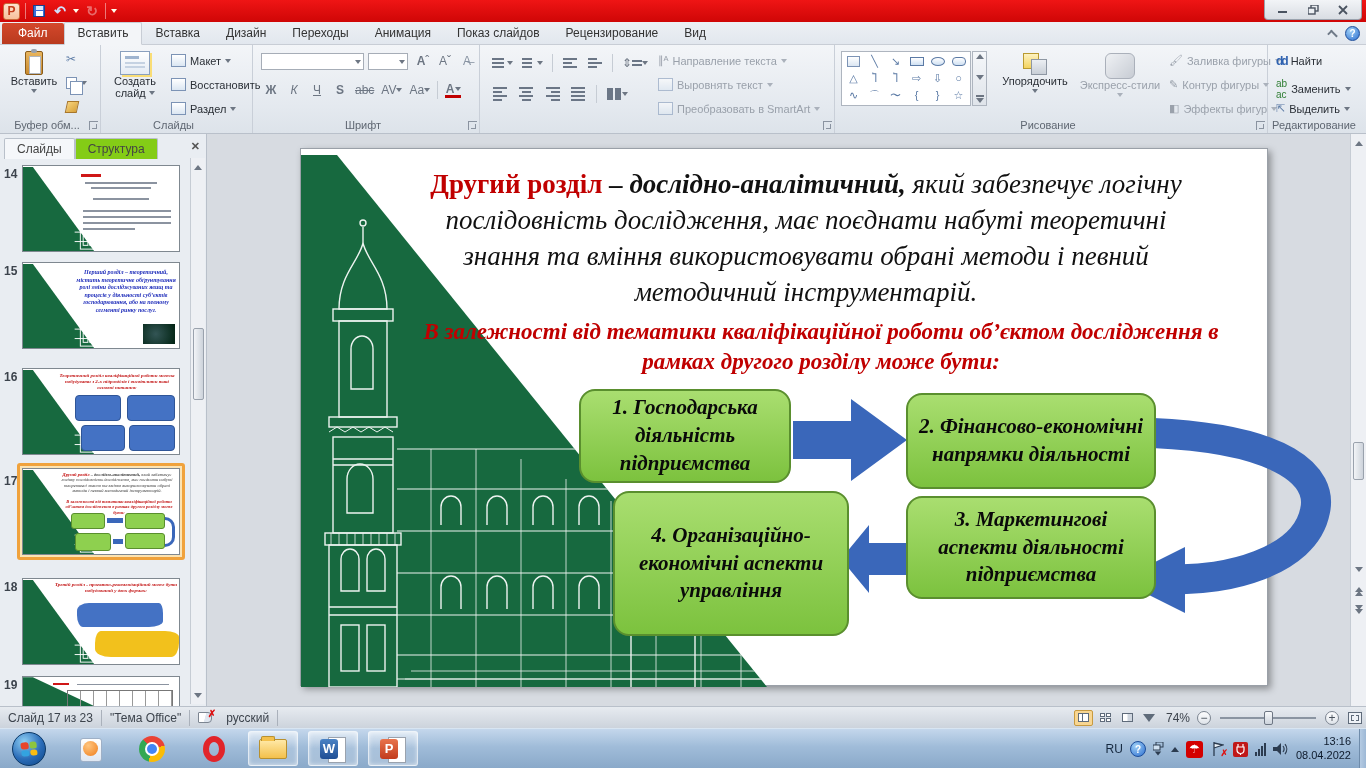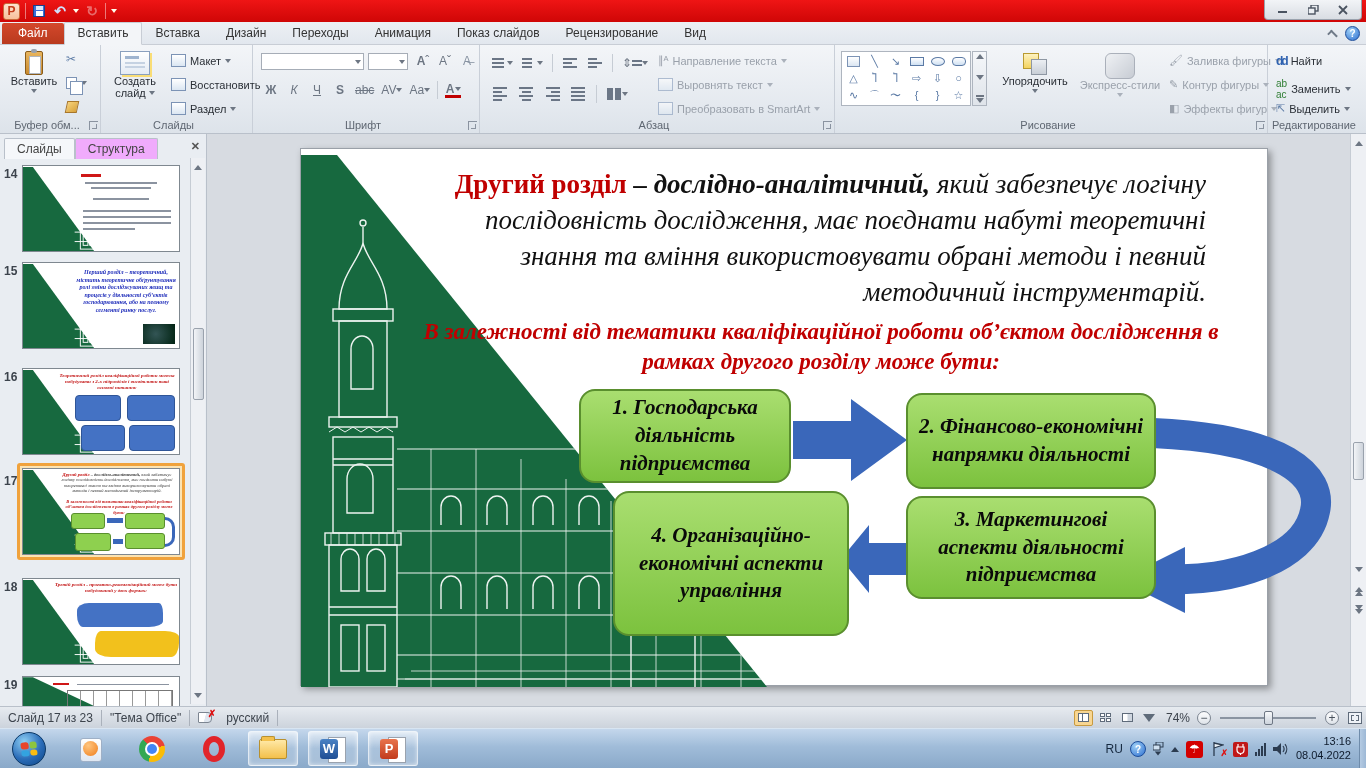--- a/index.html
+++ b/index.html
@@ -77,41 +77,41 @@
   .arrange-ic{width:24px;height:22px;position:relative;}
   .arrange-ic::before{content:'';position:absolute;left:0;top:0;width:14px;height:14px;background:linear-gradient(#fdf2c0,#f3d35e);border:1px solid #b99a30;}
   .arrange-ic::after{content:'';position:absolute;right:0;bottom:0;width:14px;height:14px;background:linear-gradient(#eceff3,#c9cfd7);border:1px solid #8e97a3;}
   .qstyle-ic{width:30px;height:26px;border-radius:6px;background:linear-gradient(135deg,#eff1f4,#c7ccd4);border:1px solid #aab0ba;}
   .binoc{color:#2f62b0;font-weight:bold;font-size:12px;letter-spacing:-2px;}
 
   
   .workarea{left:0;top:134px;width:1366px;height:572px;background:#d7dbe1;}
   .panel{position:absolute;left:0;top:0;width:207px;height:572px;background:#e9edf2;border-right:1px solid #b9c0ca;}
   .ptabs{position:absolute;left:0;top:3px;width:207px;height:22px;display:flex;align-items:flex-end;padding-left:4px;}
-  .ptab{padding:3px 12px;font-size:12px;border:1px solid #b9c0ca;border-bottom:none;background:#f0abfc;color:#444;border-radius:2px 2px 0 0;}
+  .ptab{padding:3px 12px;font-size:12px;border:1px solid #b9c0ca;border-bottom:none;background:#84cc16;color:#444;border-radius:2px 2px 0 0;}
   .ptab.on{background:#f5f7fa;font-weight:normal;}
   .pclose{position:absolute;right:6px;top:6px;font-size:11px;color:#555;font-weight:bold;}
   .thumbwrap{position:absolute;left:22px;width:158px;height:87px;background:#fff;border:1px solid #7f8890;overflow:hidden;}
   .thumb-num{position:absolute;left:4px;width:16px;text-align:left;font-size:12px;font-weight:bold;color:#3c434c;}
   .selbox{position:absolute;left:17px;width:168px;height:97px;border:3px solid #f0a23c;border-radius:3px;background:#fbe3b3;}
   .tgreen{position:absolute;left:0;top:0;width:100%;height:100%;}
   .redline{position:absolute;height:3px;background:#cf1717;}
   .grayline{position:absolute;height:2px;background:#8b93a0;}
   .t-blue{position:absolute;color:#2230bb;font-family:"Liberation Serif",serif;font-style:italic;font-weight:bold;font-size:6px;line-height:1.25;text-align:center;}
   .t-red{position:absolute;color:#c21010;font-family:"Liberation Serif",serif;font-style:italic;font-weight:bold;font-size:5px;line-height:1.2;text-align:center;}
   .bluebox{position:absolute;background:#4472c4;border:1px solid #2f5597;border-radius:4px;}
   .greenbox-m{position:absolute;background:#8ed04f;border:1px solid #5a8f2e;border-radius:3px;}
   .pscroll{position:absolute;right:1px;top:24px;width:15px;height:546px;background:#eef0f4;border-left:1px solid #c6ccd4;}
   .sthumb{position:absolute;left:2px;width:11px;background:linear-gradient(90deg,#f2f4f7,#cdd3db);border:1px solid #9aa2ad;border-radius:2px;}
 
   
   .slide{position:absolute;left:300px;top:14px;width:968px;height:538px;background:#fff;border:1px solid #9aa0a8;
     box-shadow:3px 3px 7px rgba(0,0,0,.35);}
   .slide svg{position:absolute;left:0;top:0;overflow:visible;}
-  .stitle{position:absolute;left:105px;top:18px;width:800px;text-align:right;
+  .stitle{position:absolute;left:105px;top:18px;width:800px;text-align:center;
     font-family:"Liberation Serif","DejaVu Serif",serif;font-size:27px;line-height:1.33;color:#111;}
   .stitle .red{color:#c00000;font-weight:bold;}
   .stitle .bi{font-weight:bold;font-style:italic;}
   .stitle .it{font-style:italic;}
   .ssub{position:absolute;left:95px;top:168px;width:850px;text-align:center;color:#c00000;
     font-family:"Liberation Serif","DejaVu Serif",serif;font-weight:bold;font-style:italic;font-size:23px;line-height:1.3;}
   .gbox{position:absolute;background:linear-gradient(#a9de70,#7cc23e);border:2px solid #5a8f2e;border-radius:16px;
     display:flex;align-items:center;justify-content:center;text-align:center;padding:6px 10px;
     font-family:"Liberation Serif","DejaVu Serif",serif;font-weight:bold;font-style:italic;font-size:21px;line-height:1.32;color:#0a0a0a;}
 
@@ -418,21 +418,20 @@
       <div class="smallrow dis" style="left:178px;top:33px;">
         <div class="mini-ic" style="opacity:.55"></div>
           <span>Выровнять текст</span>
           <div class="dcaret dis"></div>
         </div>
       <div class="smallrow dis" style="left:178px;top:57px;">
         <div class="mini-ic" style="opacity:.55"></div>
           <span>Преобразовать в SmartArt</span>
           <div class="dcaret dis"></div>
         </div>
-      <div class="glabel">Абзац</div>
       <div class="launcher"></div>
     </div>
 
     <div class="rgroup" style="left:835px;width:433px;">
       <div class="gal" style="left:6px;top:6px;">
         <div class="shape-cell">
             <div class="mini-ic" style="width:13px;height:11px;"></div>
           </div>
         <div class="shape-cell">╲</div>
         <div class="shape-cell">↘</div>

